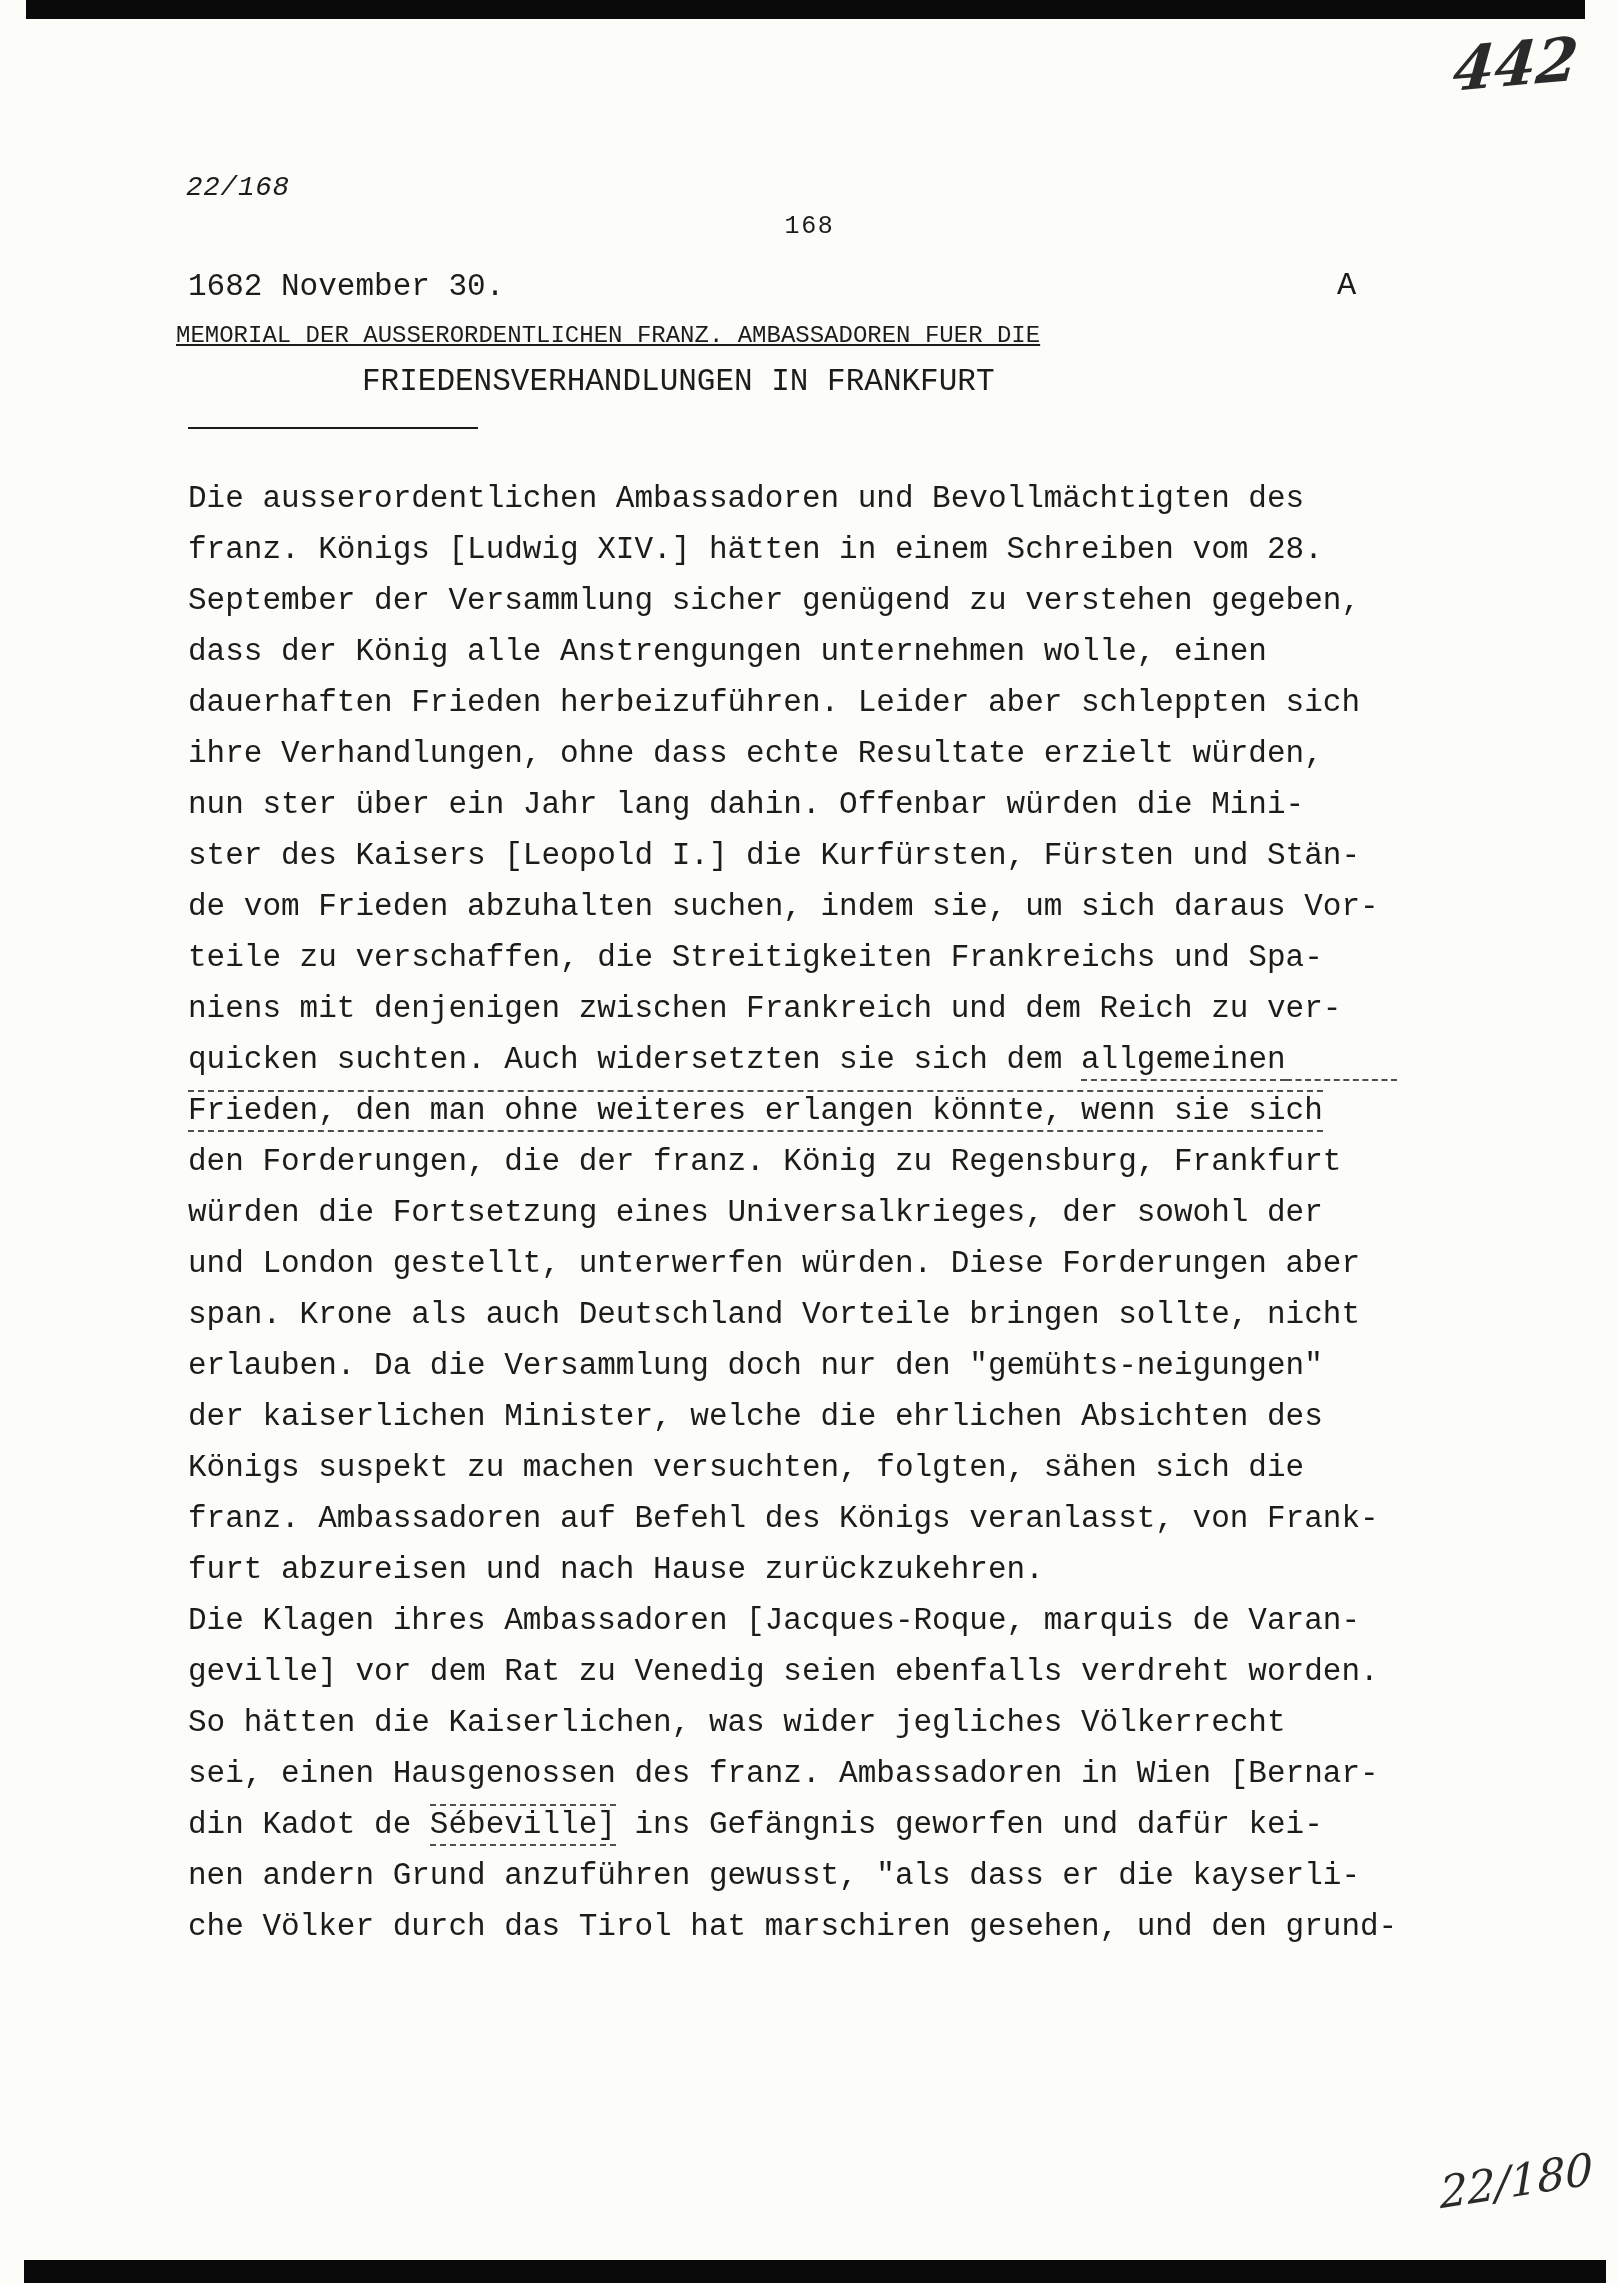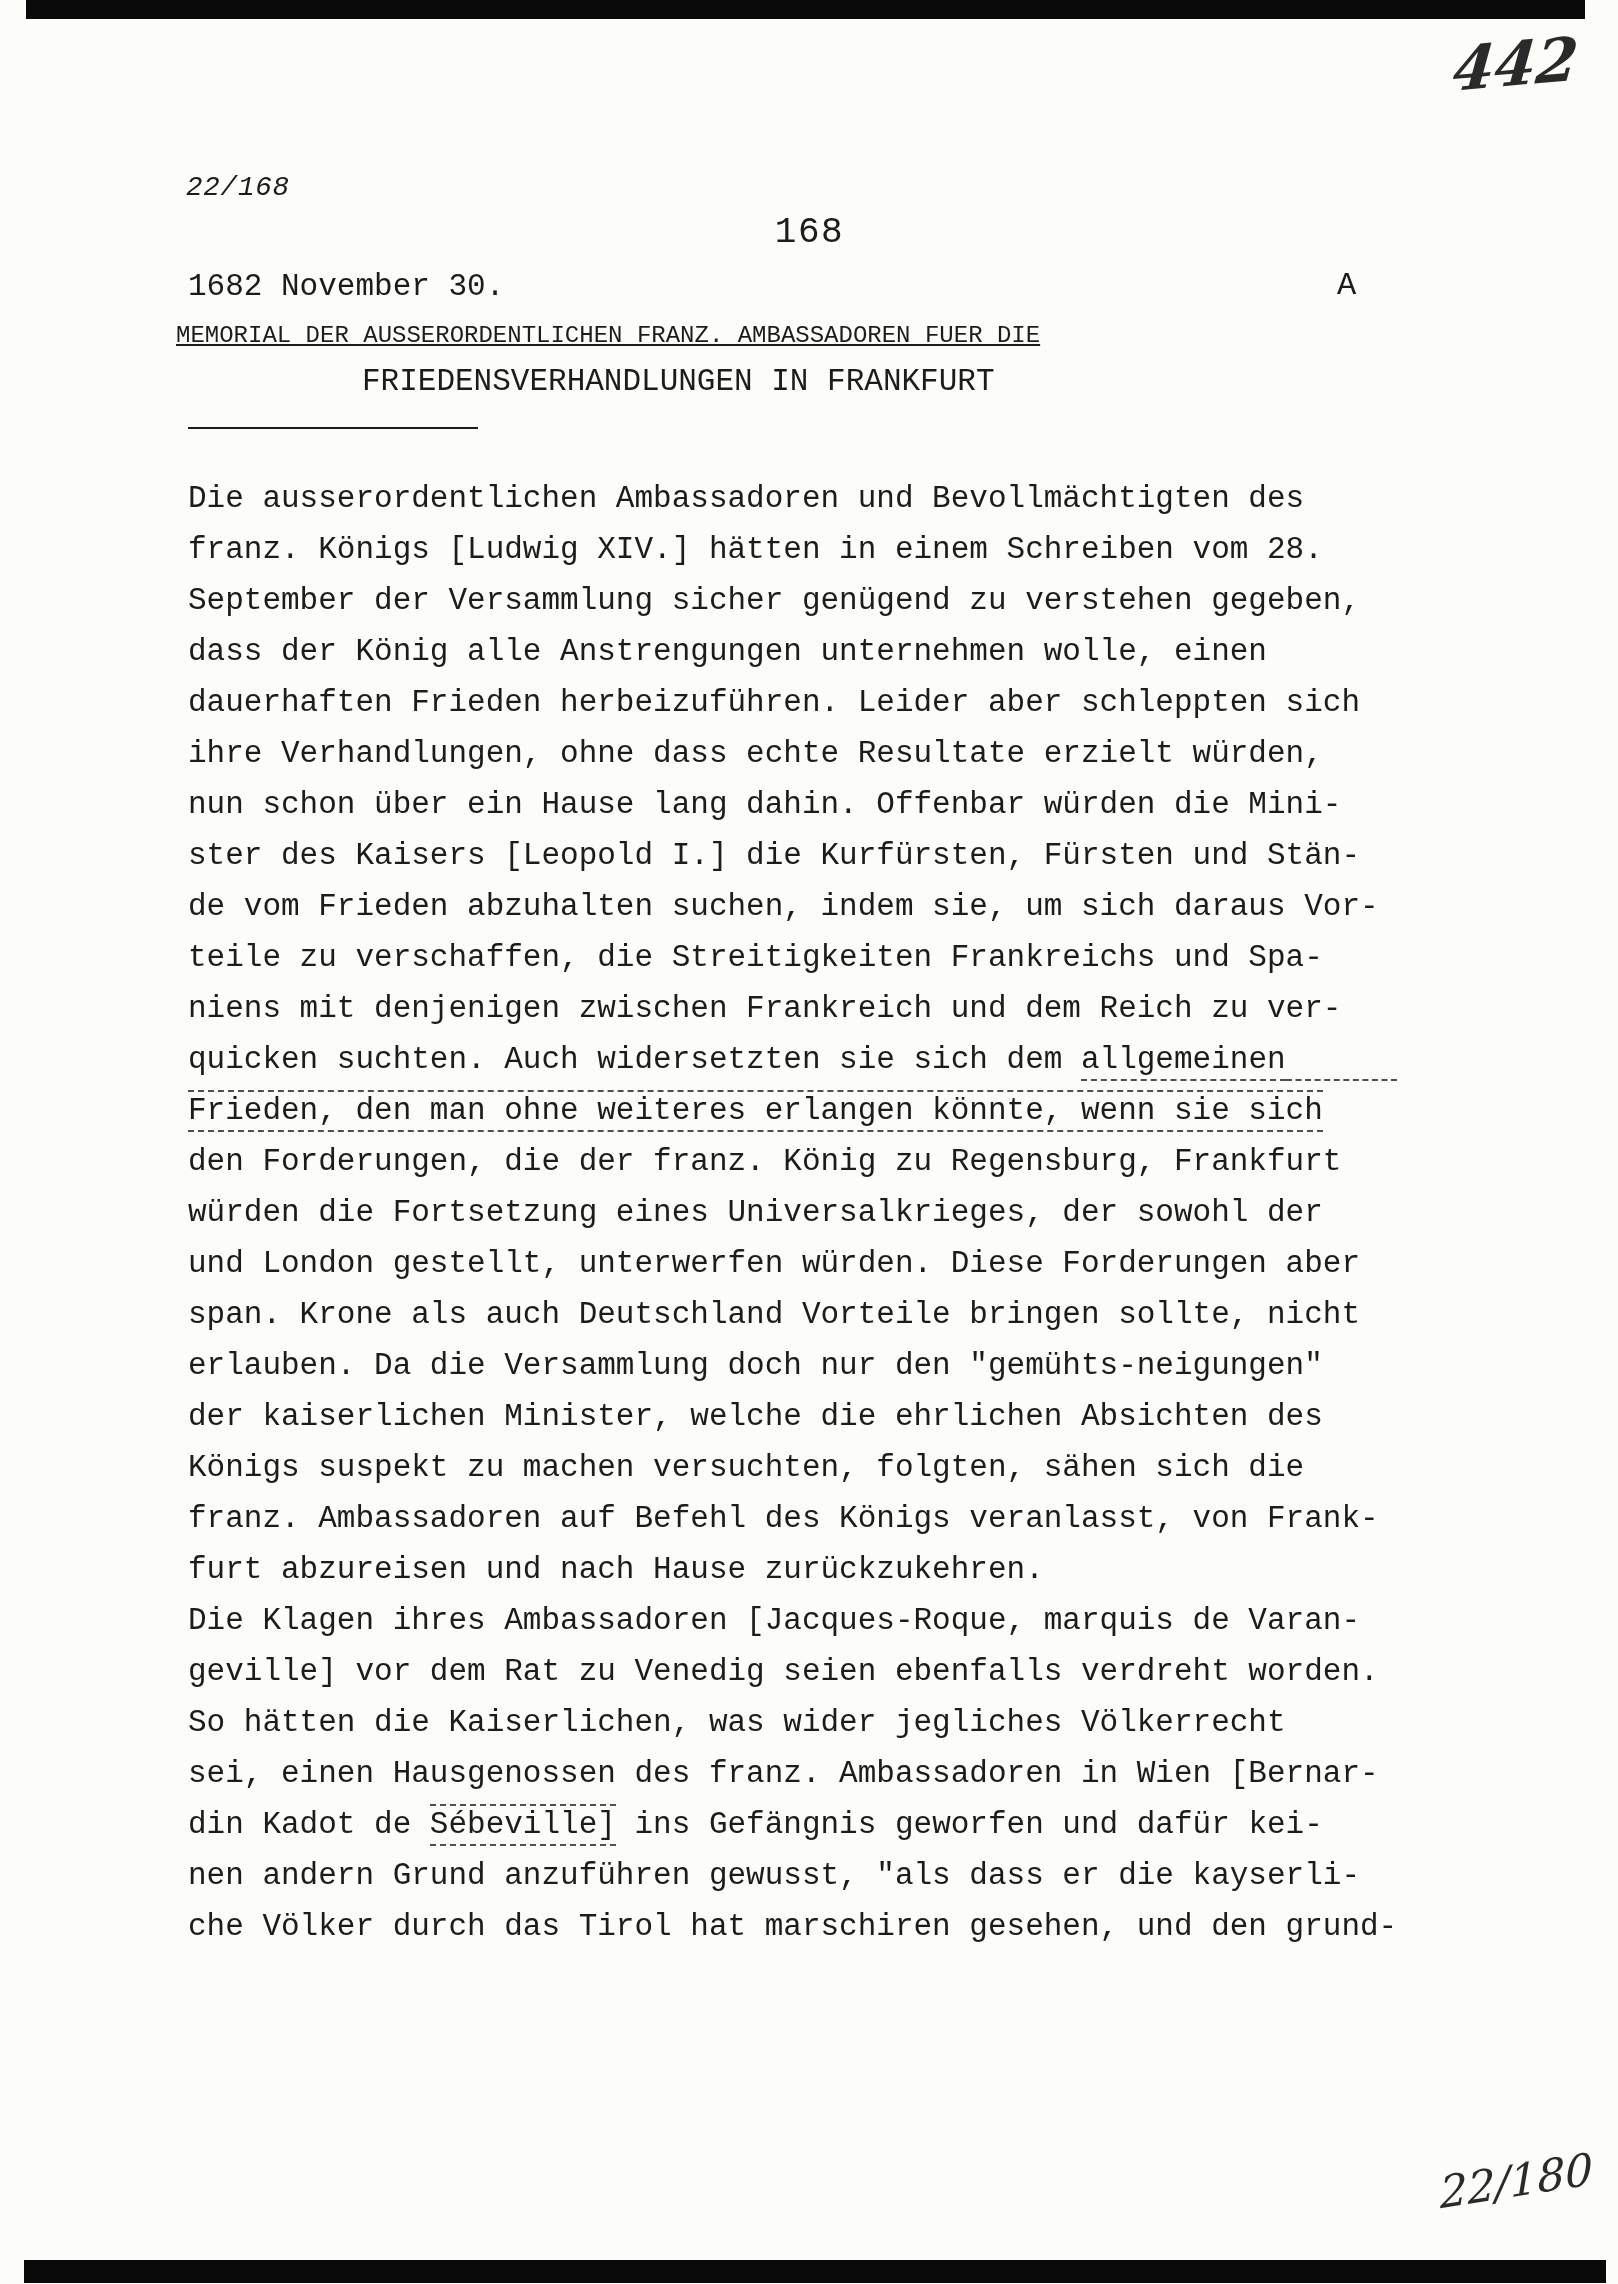--- a/index.html
+++ b/index.html
@@ -40,21 +40,21 @@
     font-size: 27.5px;
     font-style: italic;
     letter-spacing: 0.8px;
     margin-top: 12px;
   }
   .pagenum {
     position: absolute;
     left: 0; top: 212px;
     width: 100%;
     text-align: center;
-    font-size: 36px;
+    font-size: 25px;
     letter-spacing: 1.6px;
   }
   .dateline {
     position: absolute;
     left: 188px; top: 269px;
     font-size: 31px;
   }
   .corner-a {
     position: absolute;
     left: 1337px; top: 267px;
@@ -113,21 +113,21 @@
 
   <div class="rule"></div>
 
   <div class="body-text">
       <div class="line"><span>Die ausserordentlichen Ambassadoren und Bevollmächtigten des</span></div>
       <div class="line"><span>franz. Königs [Ludwig XIV.] hätten in einem Schreiben vom 28.</span></div>
       <div class="line"><span>September der Versammlung sicher genügend zu verstehen gegeben,</span></div>
       <div class="line"><span>dass der König alle Anstrengungen unternehmen wolle, einen</span></div>
       <div class="line"><span>dauerhaften Frieden herbeizuführen. Leider aber schleppten sich</span></div>
       <div class="line"><span>ihre Verhandlungen, ohne dass echte Resultate erzielt würden,</span></div>
-      <div class="line"><span>nun schon über ein Hause lang dahin. Offenbar würden die Mini-</span></div>
+      <div class="line"><span>nun ster über ein Jahr lang dahin. Offenbar würden die Mini-</span></div>
       <div class="line"><span>ster des Kaisers [Leopold I.] die Kurfürsten, Fürsten und Stän-</span></div>
       <div class="line"><span>de vom Frieden abzuhalten suchen, indem sie, um sich daraus Vor-</span></div>
       <div class="line"><span>teile zu verschaffen, die Streitigkeiten Frankreichs und Spa-</span></div>
       <div class="line"><span>niens mit denjenigen zwischen Frankreich und dem Reich zu ver-</span></div>
       <div class="line"><span>quicken suchten. Auch widersetzten sie sich dem </span><span class="u-dash">allgemeinen</span><span class="u-dash">&nbsp;&nbsp;&nbsp;&nbsp;&nbsp;&nbsp;</span></div>
       <div class="line"><span class="u-dash o-dash">Frieden, den man ohne weiteres erlangen könnte, wenn sie sich</span></div>
       <div class="line"><span>den Forderungen, die der franz. König zu Regensburg, Frankfurt</span></div>
       <div class="line"><span>würden die Fortsetzung eines Universalkrieges, der sowohl der</span></div>
       <div class="line"><span>und London gestellt, unterwerfen würden. Diese Forderungen aber</span></div>
       <div class="line"><span>span. Krone als auch Deutschland Vorteile bringen sollte, nicht</span></div>

